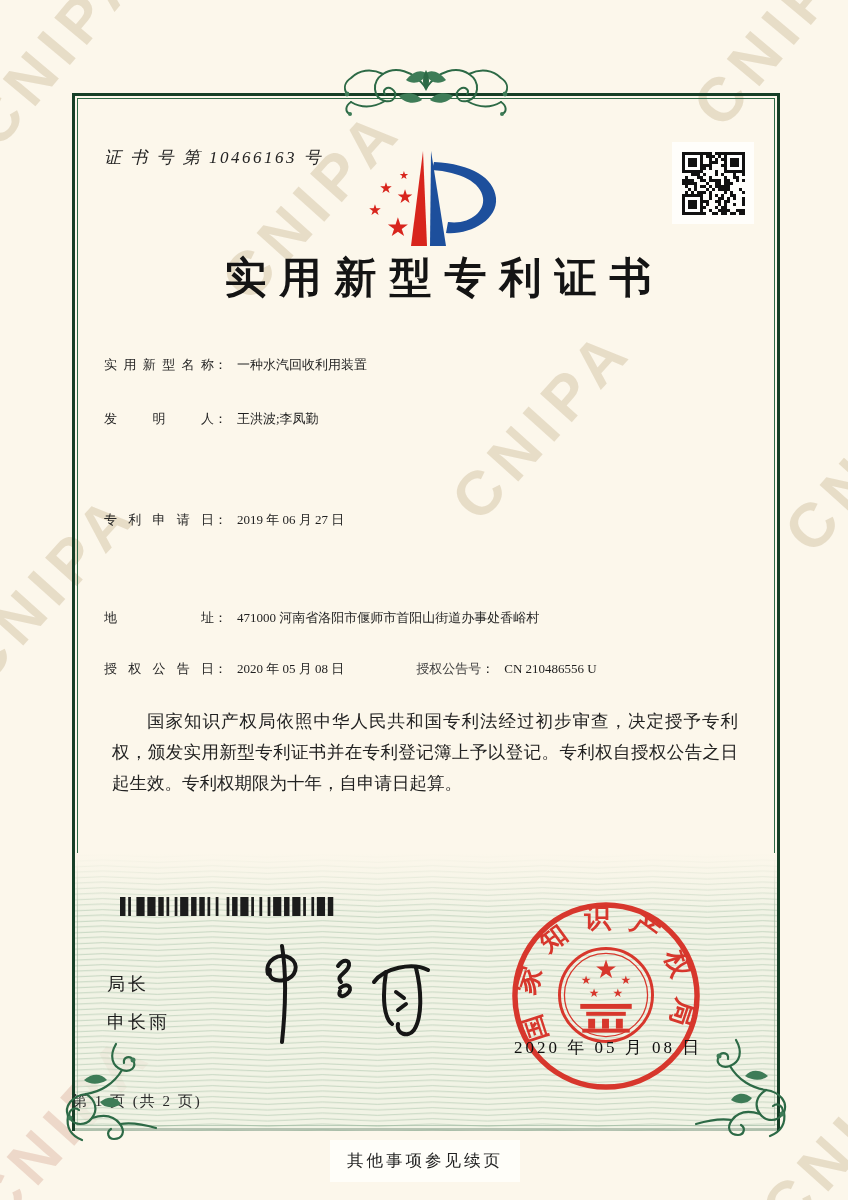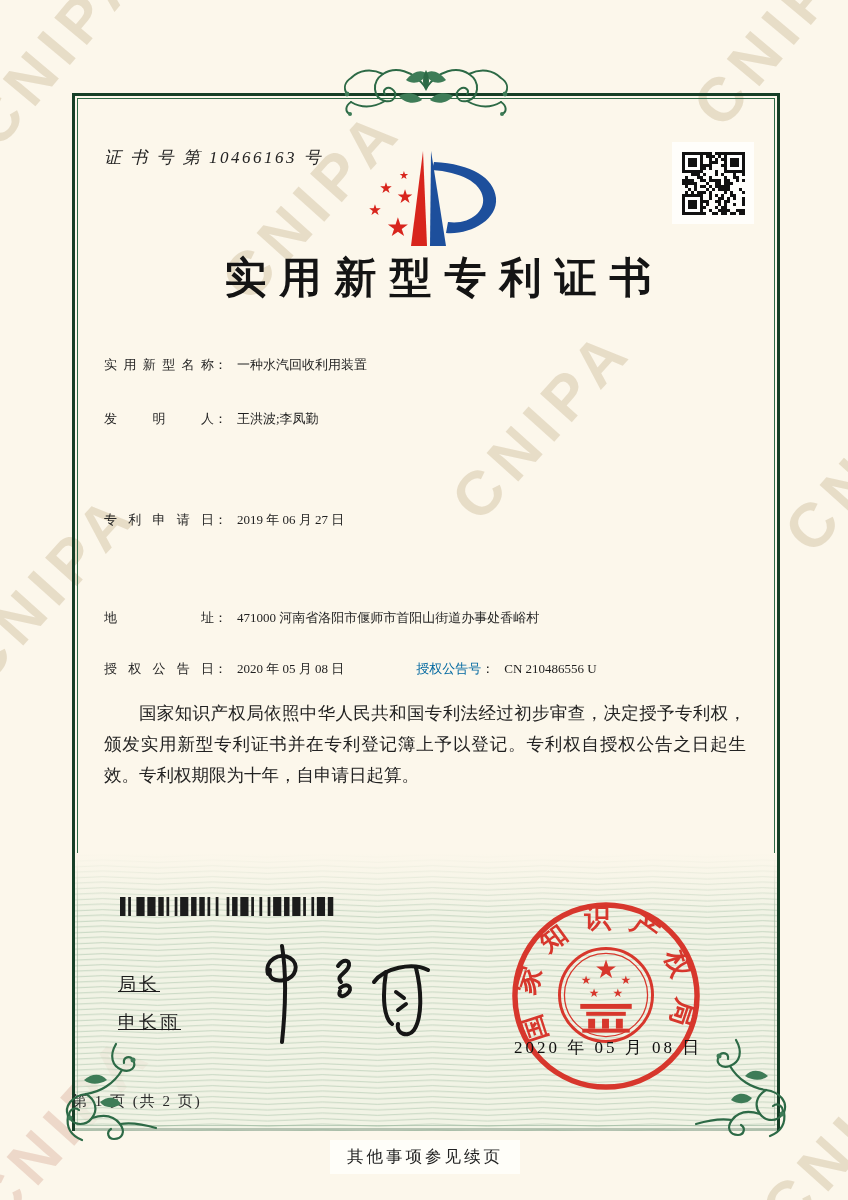--- a/index.html
+++ b/index.html
@@ -44,40 +44,40 @@
     position:absolute;left:84px;top:250px;width:708px;
     text-align:center;font-size:42px;font-weight:bold;color:#141414;
     letter-spacing:13px;text-indent:13px;
   }
   .row{position:absolute;left:104px;font-size:13px;color:#1f1f1f;white-space:nowrap;}
   .row .lab{
     display:inline-block;width:110px;vertical-align:bottom;
     text-align:justify;text-align-last:justify;color:#262626;
   }
   .row .colon{margin-right:10px;}
-  .row .lab2{margin-left:72px;color:#0369a1;}
+  .row .lab2{margin-left:72px;color:#404040;}
   .body-text{
     position:absolute;left:104px;top:698px;width:642px;
     font-size:17.5px;line-height:31px;color:#222;text-align:justify;
   }
-  .body-text p{margin:0;text-indent:2em;}
+  .body-text p{margin:8px;text-indent:2em;}
   .barcode{position:absolute;left:120px;top:897px;}
-  .officer{position:absolute;left:118px;font-size:18px;letter-spacing:3px;color:#1c1c1c;text-decoration:underline;}
+  .officer{position:absolute;left:107px;font-size:18px;letter-spacing:3px;color:#1c1c1c;}
   .signature{position:absolute;left:246px;top:940px;z-index:4;}
   .seal{position:absolute;left:509px;top:899px;z-index:5;}
   .seal-date{
     position:absolute;left:514px;top:1036px;z-index:6;
     font-size:17px;letter-spacing:3px;color:#101010;white-space:nowrap;
   }
   .page-num{
     position:absolute;left:72px;top:1092px;width:708px;z-index:6;
     text-align:left;font-size:15px;letter-spacing:2px;color:#2a2a2a;
   }
   .foot-note{
-    position:absolute;left:330px;top:1140px;width:190px;height:34px;z-index:3;
+    position:absolute;left:330px;top:1140px;width:190px;height:42px;z-index:3;
     background:#fffef9;display:flex;align-items:center;justify-content:center;
     font-size:16.5px;letter-spacing:3px;color:#222;
   }
   .ornament{position:absolute;z-index:6;pointer-events:none;}
 </style>
 </head>
 <body>
 
 <div class="page">
 

